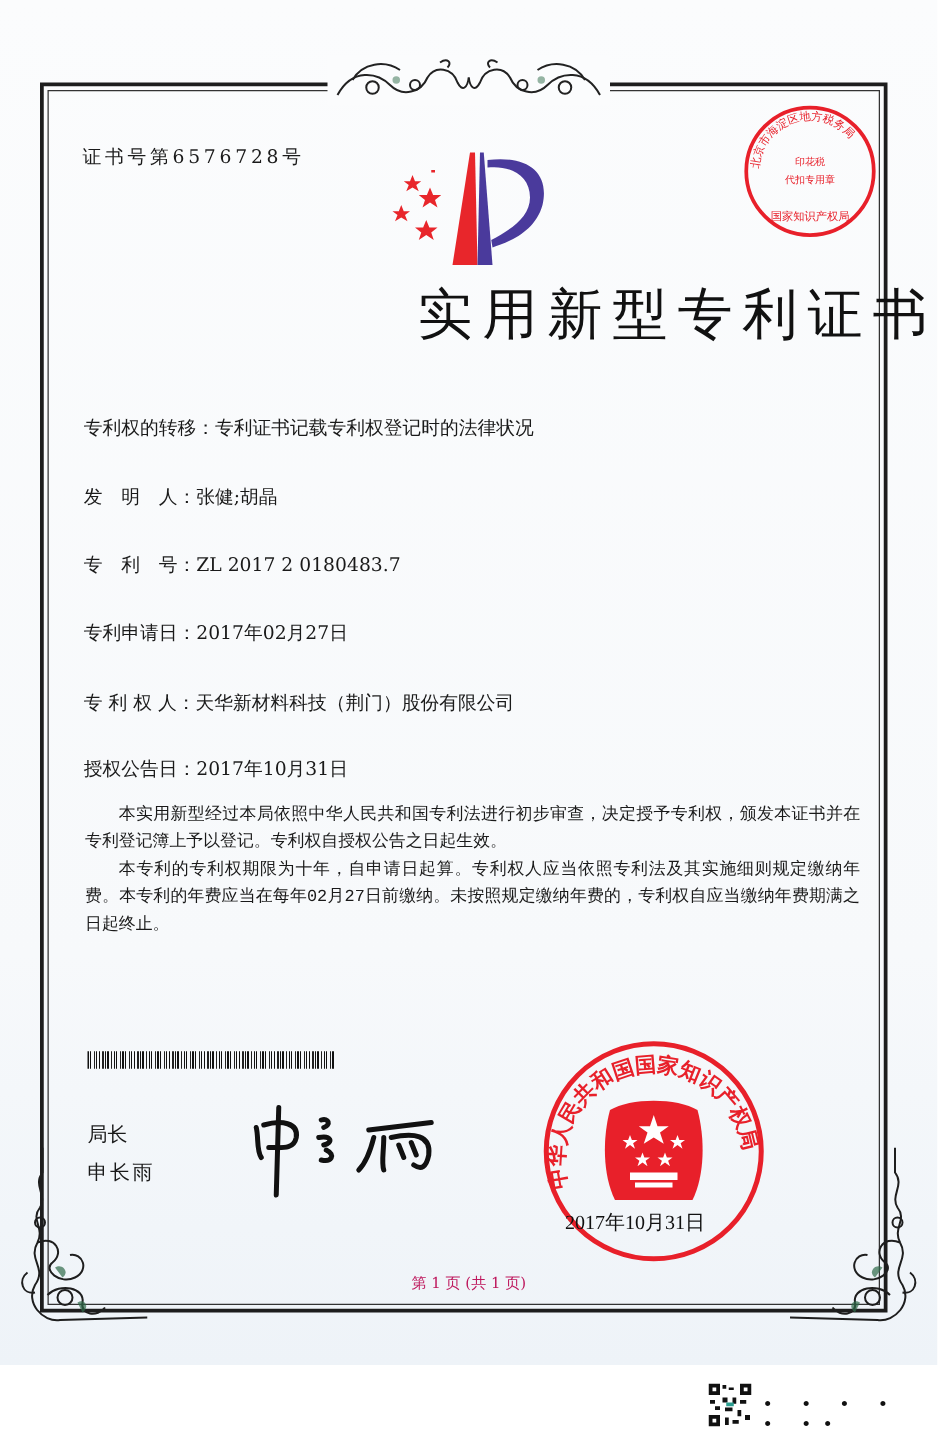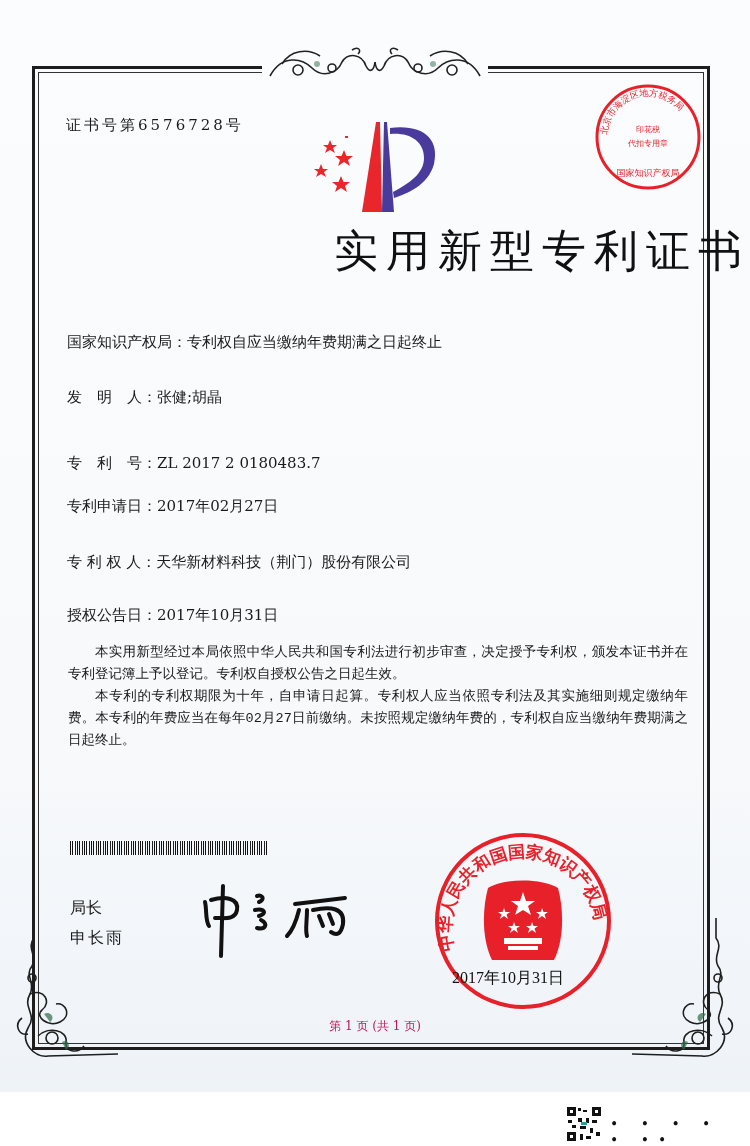--- a/index.html
+++ b/index.html
@@ -37,21 +37,21 @@
       position: absolute; left: 0; width: 750px; top: 222px; text-align: right;
       font-size: 44px; letter-spacing: 8px; font-family: "DejaVu Sans", sans-serif; font-weight: normal;
       color: #111;
     }
     .field {
       position: absolute; left: 67px; font-size: 15px; white-space: nowrap;
     }
     .field .lbl { display: inline-block; }
     .f1 { top: 333px; }
     .f2 { top: 388px; }
-    .f3 { top: 454px; }
+    .f3 { top: 443px; }
     .f4 { top: 497px; }
     .f5 { top: 553px; }
     .f6 { top: 606px; }
 
     .body-text {
       position: absolute; left: 68px; top: 642px; width: 620px;
       font-size: 13.5px; line-height: 22px; text-align: justify; font-family: Liberation Mono, monospace;
     }
     .body-text p { margin: 0; text-indent: 2em; }
 
@@ -154,21 +154,21 @@
     </defs>
   <text font-size="9" fill="#e8202a" font-family="DejaVu Sans, sans-serif"><textPath href="#ringTop" startOffset="2">北京市海淀区地方税务局</textPath></text>
   <text x="55" y="50" font-size="8" fill="#e8202a" text-anchor="middle" font-family="DejaVu Sans, sans-serif">印花税</text>
   <text x="55" y="64" font-size="8" fill="#e8202a" text-anchor="middle" font-family="DejaVu Sans, sans-serif">代扣专用章</text>
   <text x="55" y="94" font-size="9" fill="#e8202a" text-anchor="middle" font-family="DejaVu Sans, sans-serif">国家知识产权局</text>
 </svg>
 
 <div class="title">实用新型专利证书</div>
 
 <div class="field f1">
-  <span class="lbl">国家知识产权局：</span><span>专利权自应当缴纳年费期满之日起终止</span>
+  <span class="lbl">专利权的转移：</span><span>专利证书记载专利权登记时的法律状况</span>
 </div>
 <div class="field f2">
   <span class="lbl">发　明　人：</span><span>张健;胡晶</span>
 </div>
 <div class="field f3">
   <span class="lbl">专　利　号：</span><span>ZL 2017 2 0180483.7</span>
 </div>
 <div class="field f4">
   <span class="lbl">专利申请日：</span><span>2017年02月27日</span>
 </div>

